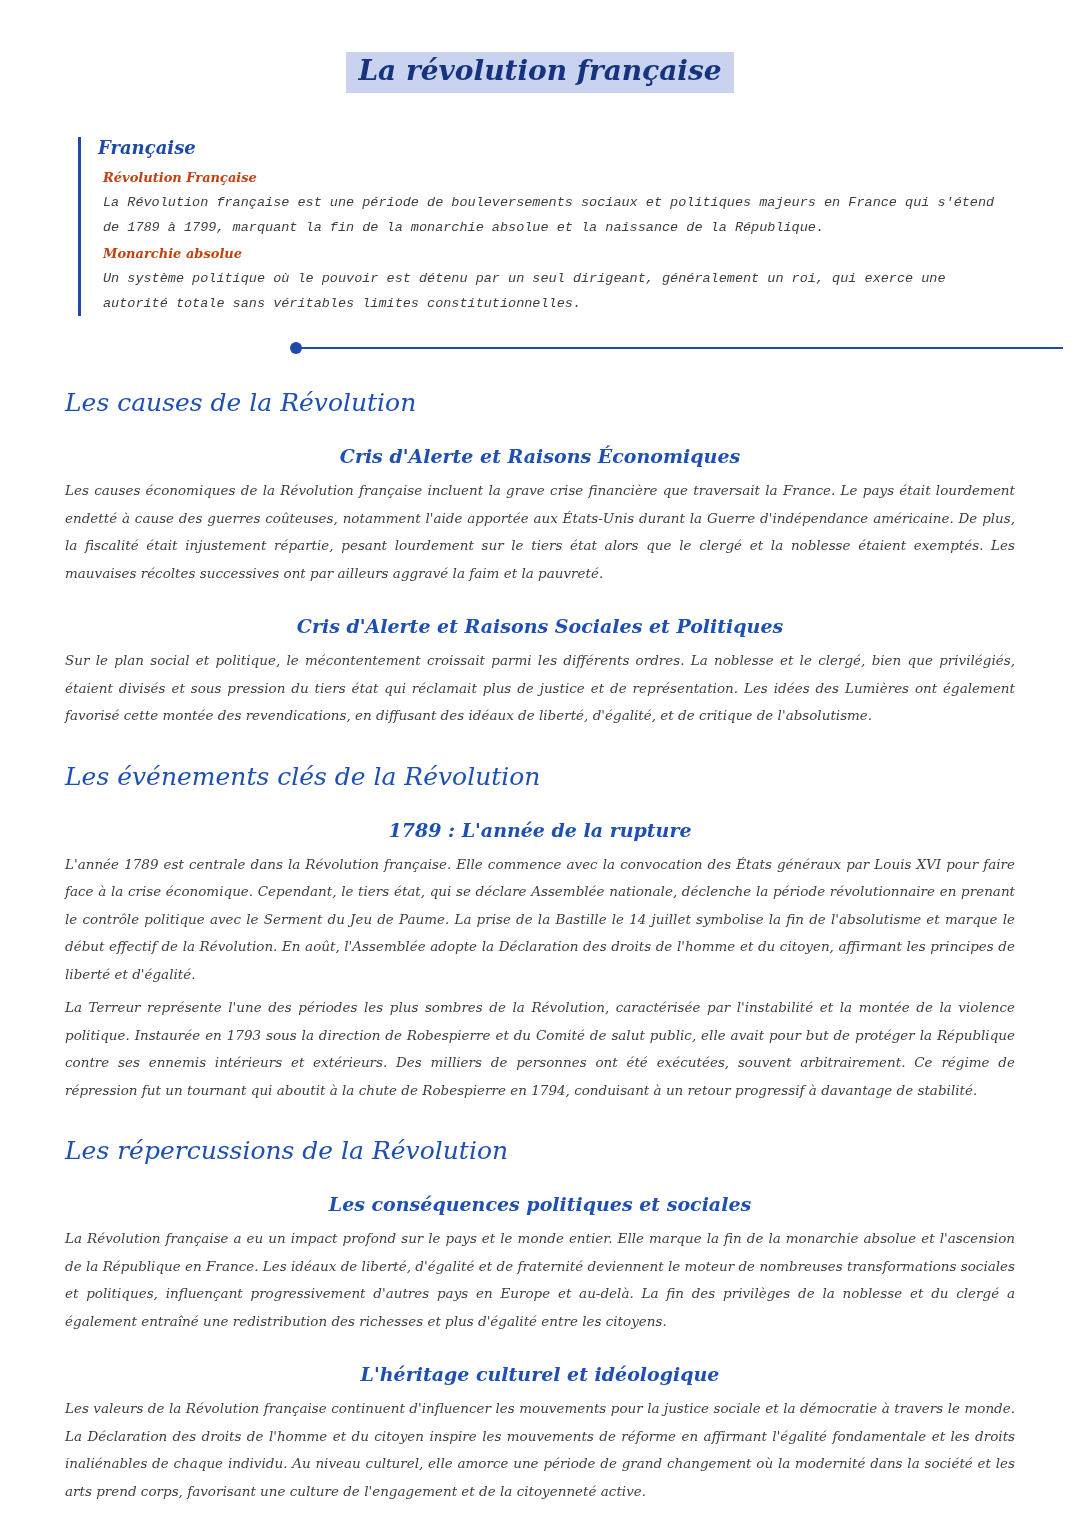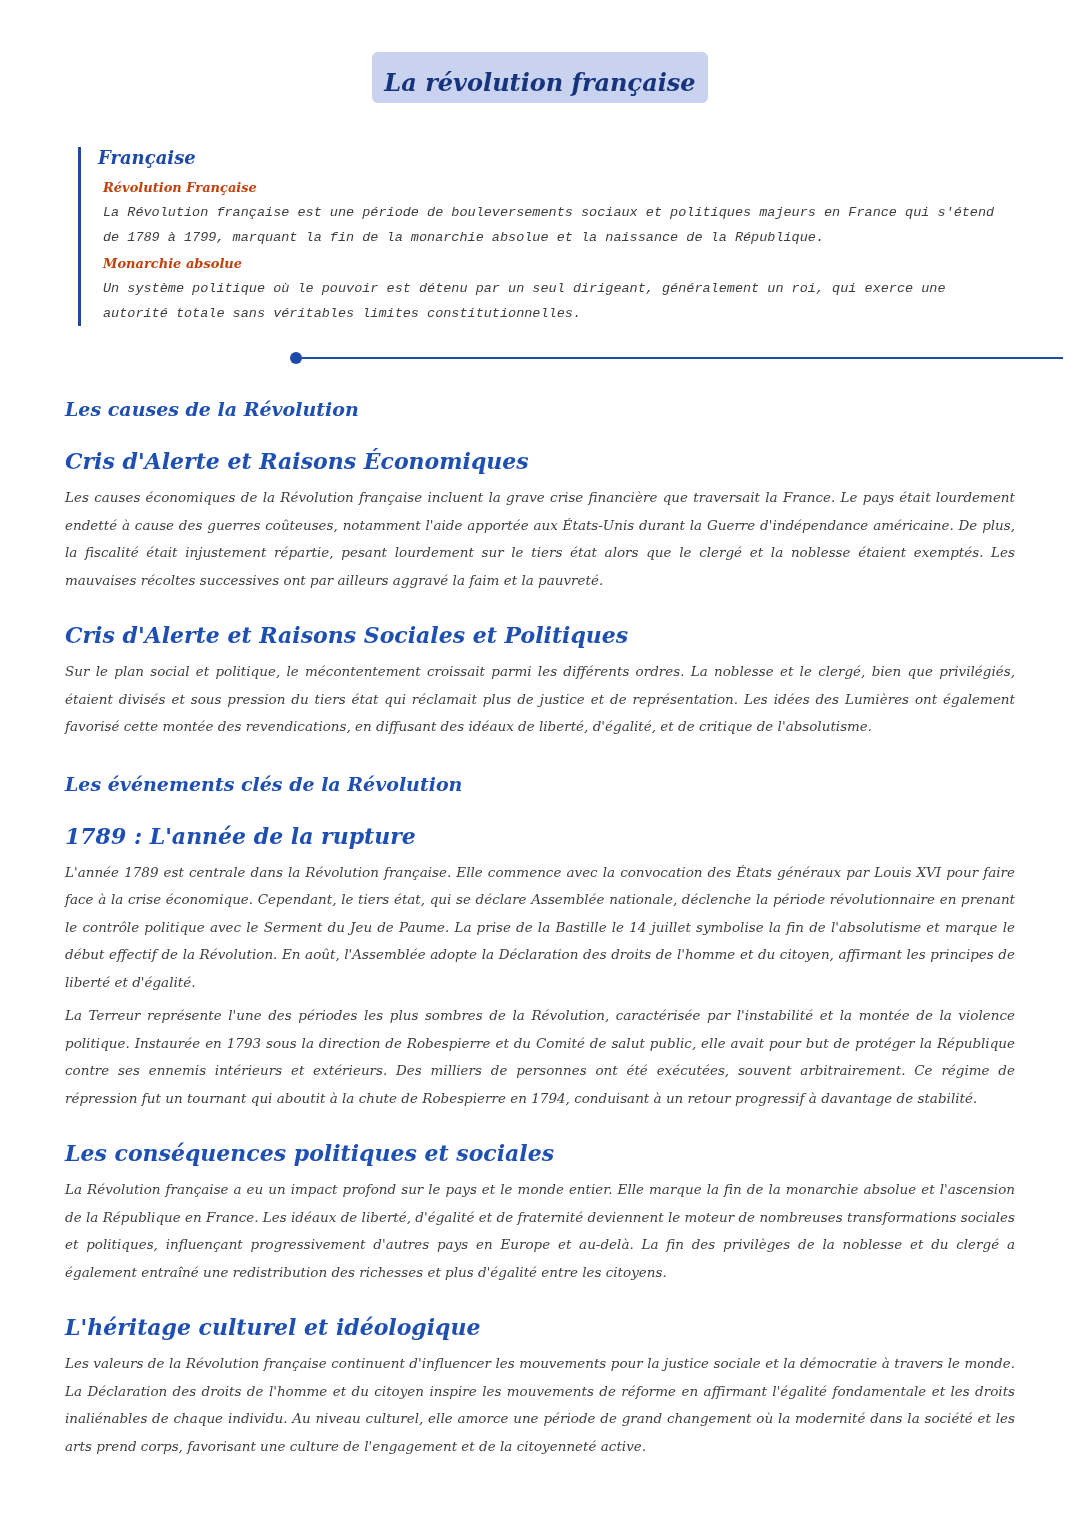--- a/index.html
+++ b/index.html
@@ -17,24 +17,23 @@
     padding: 52px 65px 18px 65px;
     background: #ffffff;
   }
   
   .title-wrap { text-align: center; margin-bottom: 44px; }
   .title-highlight {
     display: inline-block;
     background: #c9d3ef;
     color: #16337e;
     font-weight: bold;
-    font-size: 24px;
+    font-size: 28px;
     line-height: 1.25;
-    padding: 16px 12px 5px 12px;
-    border-radius: 6px;
+    padding: 1px 12px 5px 12px;
   }
   
   .definition-block {
     border-left: 3px solid #1d4aa8;
     margin-left: 13px;
     padding-left: 17px;
     margin-bottom: 22px;
   }
   .def-heading {
     color: #1d4aa8;
@@ -71,29 +70,30 @@
     flex: 0 0 auto;
   }
   .divider-line {
     flex: 1 1 auto;
     height: 2.5px;
     background: #1d4aa8;
   }
   
   .h2 {
     color: #1e4fb2;
-    font-weight: bold;
-    font-size: 19px;
+    font-weight: normal;
+    font-size: 25px;
     margin: 32px 0 6px 0;
   }
   .h3 {
     color: #1e4fb2;
     font-weight: bold;
-    font-size: 22px;
+    font-size: 19px;
     margin: 28px 0 10px 0;
+    text-align: center;
   }
   
   .body-p {
     font-size: 13.5px;
     line-height: 27.5px;
     text-align: justify;
     color: #3e3e3e;
     margin-bottom: 6px;
   }
 </style>
@@ -134,20 +134,21 @@
   <h3 class="h3">Cris d'Alerte et Raisons Sociales et Politiques</h3>
   <p class="body-p">Sur le plan social et politique, le mécontentement croissait parmi les différents ordres. La noblesse et le clergé, bien que privilégiés, étaient divisés et sous pression du tiers état qui réclamait plus de justice et de représentation. Les idées des Lumières ont également favorisé cette montée des revendications, en diffusant des idéaux de liberté, d'égalité, et de critique de l'absolutisme.</p>
 
   <h2 class="h2">Les événements clés de la Révolution</h2>
 
   <h3 class="h3">1789 : L'année de la rupture</h3>
   <p class="body-p">L'année 1789 est centrale dans la Révolution française. Elle commence avec la convocation des États généraux par Louis XVI pour faire face à la crise économique. Cependant, le tiers état, qui se déclare Assemblée nationale, déclenche la période révolutionnaire en prenant le contrôle politique avec le Serment du Jeu de Paume. La prise de la Bastille le 14 juillet symbolise la fin de l'absolutisme et marque le début effectif de la Révolution. En août, l'Assemblée adopte la Déclaration des droits de l'homme et du citoyen, affirmant les principes de liberté et d'égalité.</p>
 
   <p class="body-p">La Terreur représente l'une des périodes les plus sombres de la Révolution, caractérisée par l'instabilité et la montée de la violence politique. Instaurée en 1793 sous la direction de Robespierre et du Comité de salut public, elle avait pour but de protéger la République contre ses ennemis intérieurs et extérieurs. Des milliers de personnes ont été exécutées, souvent arbitrairement. Ce régime de répression fut un tournant qui aboutit à la chute de Robespierre en 1794, conduisant à un retour progressif à davantage de stabilité.</p>
 
+  <h2 class="h2">Les répercussions de la Révolution</h2>
 
   <h3 class="h3">Les conséquences politiques et sociales</h3>
   <p class="body-p">La Révolution française a eu un impact profond sur le pays et le monde entier. Elle marque la fin de la monarchie absolue et l'ascension de la République en France. Les idéaux de liberté, d'égalité et de fraternité deviennent le moteur de nombreuses transformations sociales et politiques, influençant progressivement d'autres pays en Europe et au-delà. La fin des privilèges de la noblesse et du clergé a également entraîné une redistribution des richesses et plus d'égalité entre les citoyens.</p>
 
   <h3 class="h3">L'héritage culturel et idéologique</h3>
   <p class="body-p">Les valeurs de la Révolution française continuent d'influencer les mouvements pour la justice sociale et la démocratie à travers le monde. La Déclaration des droits de l'homme et du citoyen inspire les mouvements de réforme en affirmant l'égalité fondamentale et les droits inaliénables de chaque individu. Au niveau culturel, elle amorce une période de grand changement où la modernité dans la société et les arts prend corps, favorisant une culture de l'engagement et de la citoyenneté active.</p>
 
 </div>
 
 </body></html>

